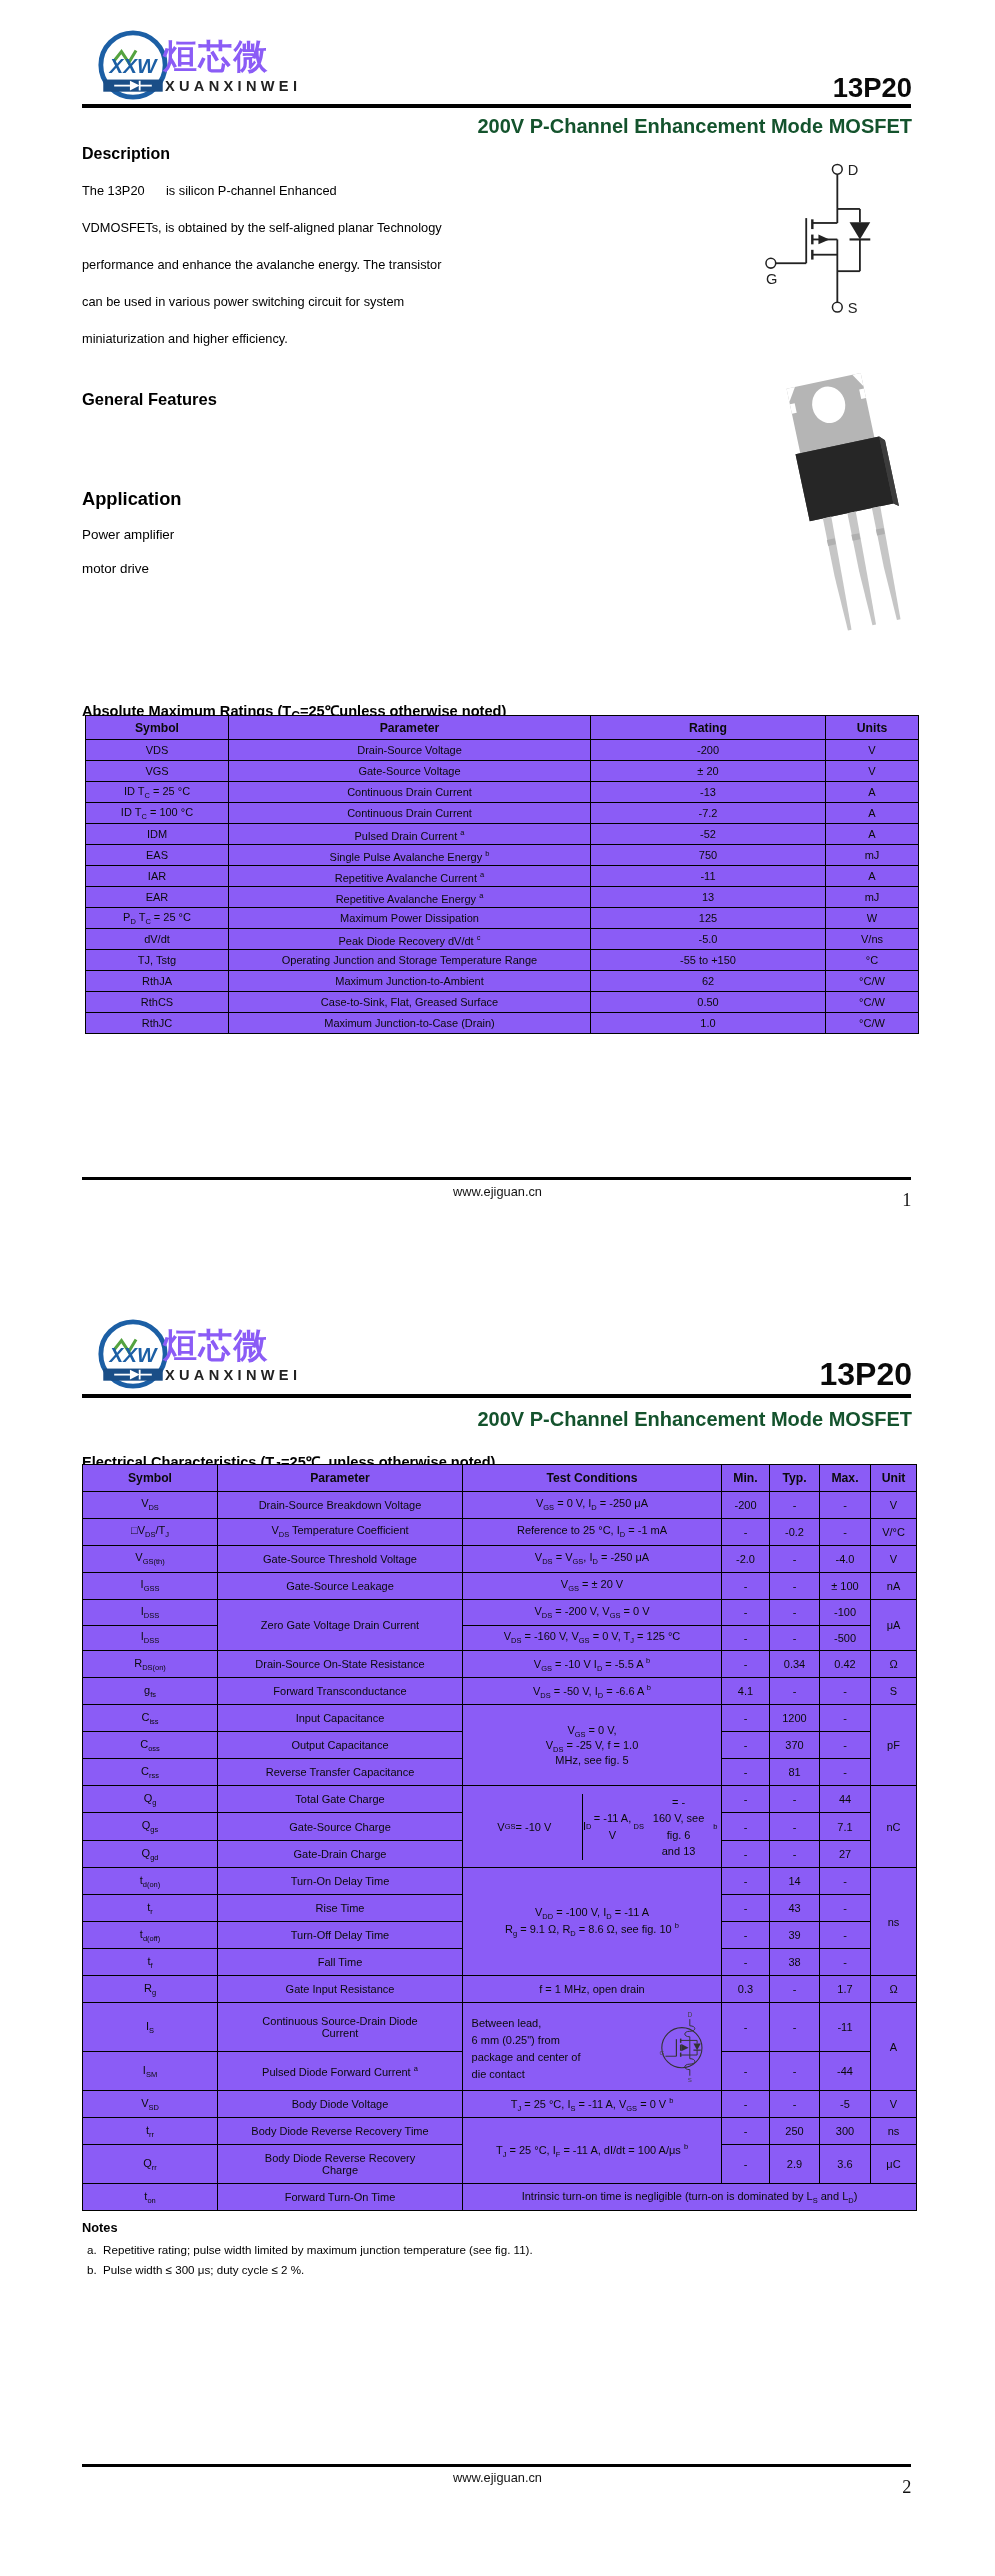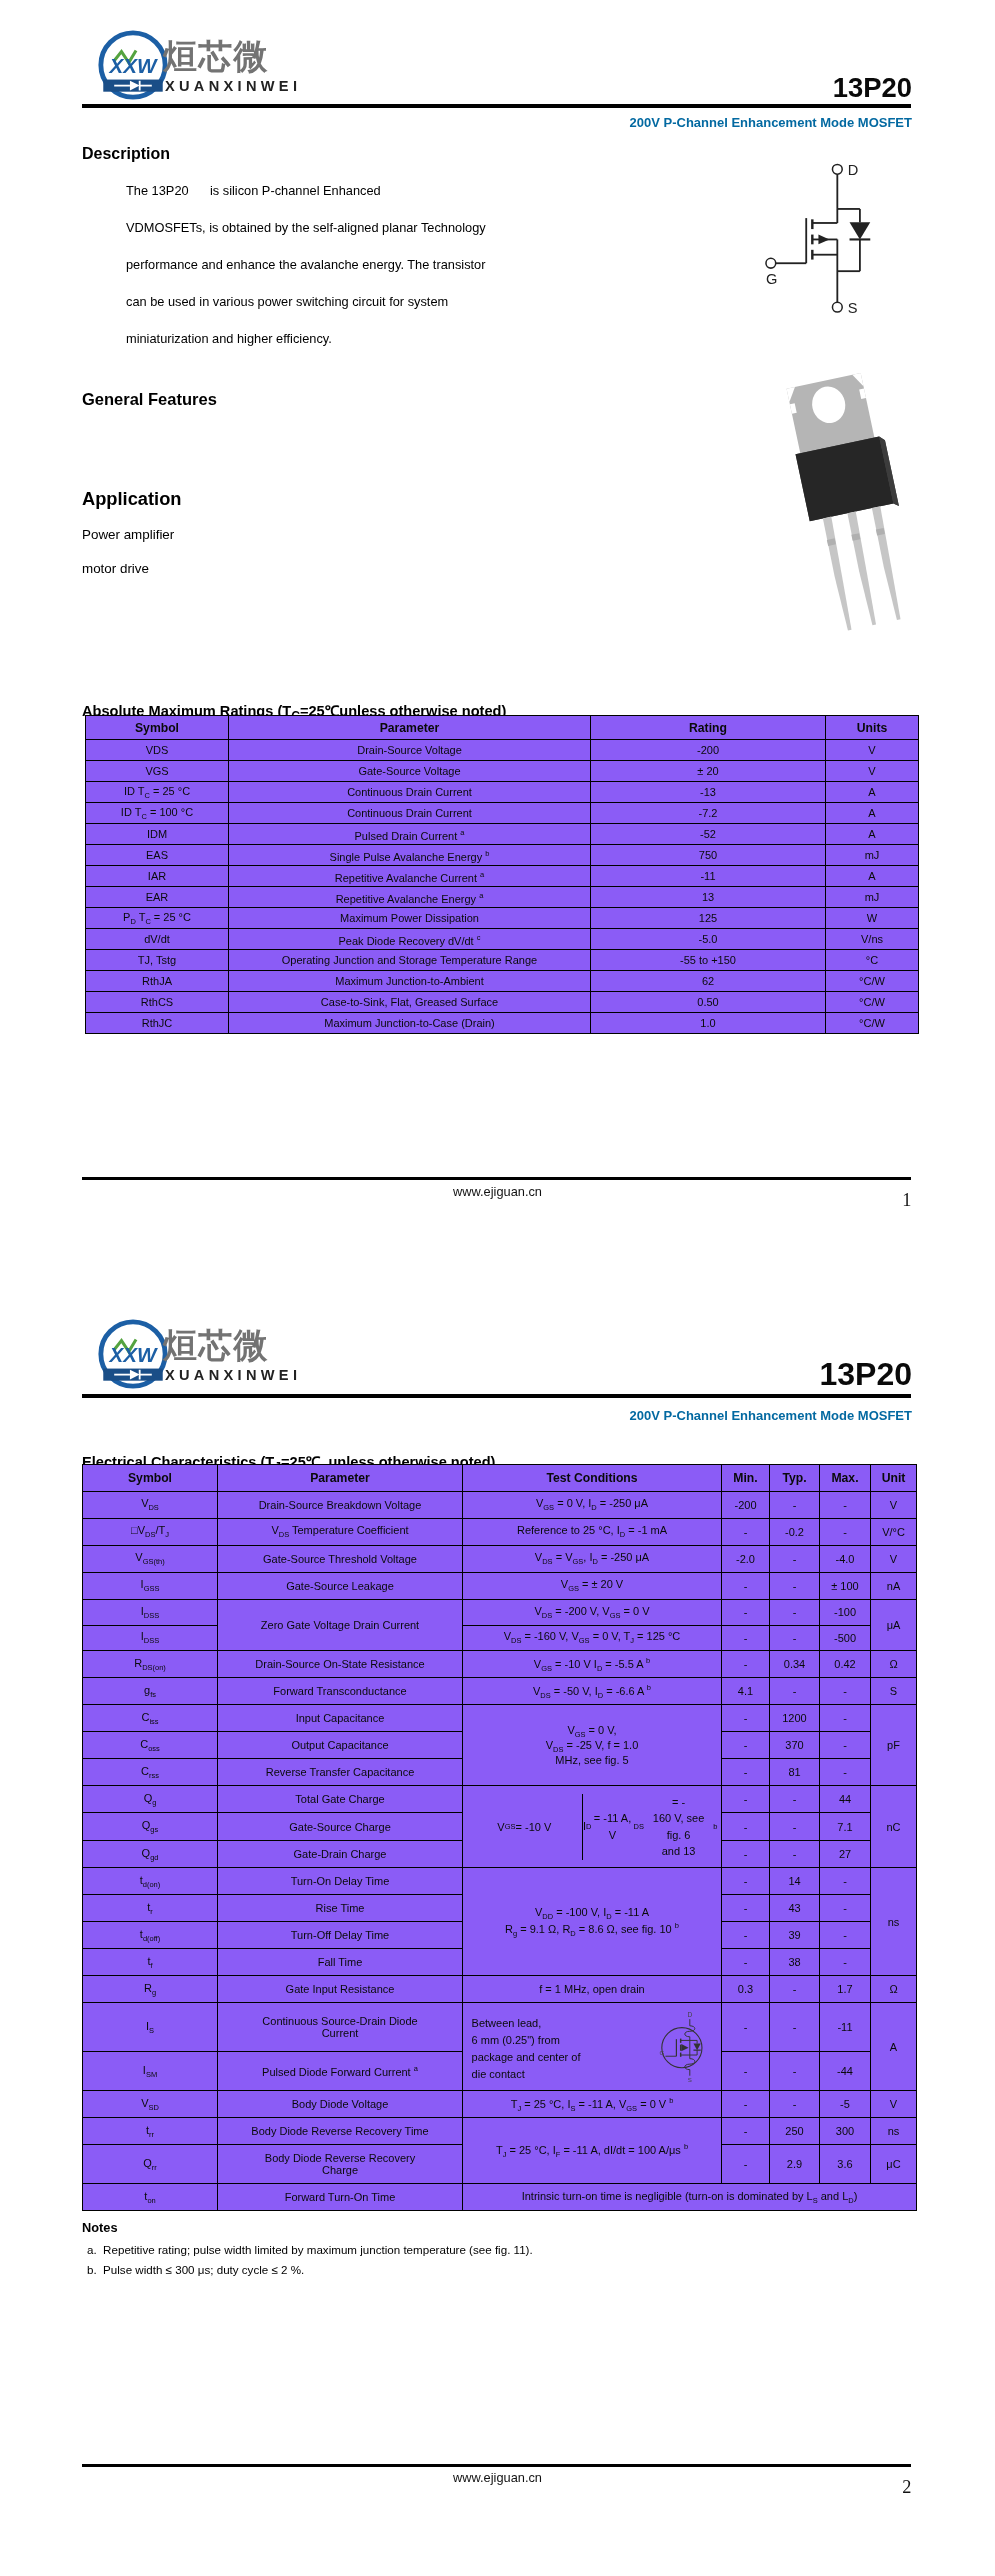--- a/index.html
+++ b/index.html
@@ -1,26 +1,26 @@
 <!DOCTYPE html>
 <html style="font-size:9.8px"><head>
 <meta charset="utf-8">
 <style>
   html,body{margin:0;padding:0;background:#ffffff;}
   body{width:995px;height:2576px;position:relative;font-family:"Liberation Sans",sans-serif;color:#000;}
   .abs{position:absolute;}
   .page{position:absolute;left:0;width:995px;height:1288px;background:#fff;}
   
-  .brand-cn{font-size:34px;font-weight:bold;letter-spacing:1.2px;color:#737373;}
+  .brand-cn{font-size:34px;font-weight:bold;letter-spacing:1.2px;color:#8b5cf6;}
   .brand-en{font-size:14.6px;font-weight:600;letter-spacing:4.3px;color:#222;}
   .part-no{width:241px;text-align:right;font-weight:bold;color:#0a0a0a;}
   .part-no.p1{font-size:27.4px;}
   .part-no.p2{font-size:32px;}
   .rule{background:#000;}
-  .subtitle{width:485px;text-align:right;font-size:13px;font-weight:bold;color:#0369a1;}
+  .subtitle{width:485px;text-align:right;font-size:20px;font-weight:bold;color:#14532d;}
   .h-desc{font-size:16px;font-weight:bold;}
   .h-feat{font-size:16.5px;font-weight:bold;}
   .h-app{font-size:18.3px;font-weight:bold;}
   .body-line{font-size:12.8px;white-space:pre-wrap;height:37px;}
   .feat-line{font-size:13.4px;white-space:pre-wrap;height:34px;}
   .app-line{font-size:13.4px;white-space:pre-wrap;height:34px;}
   .tbl-title{font-size:14.6px;font-weight:bold;margin-top:12px;}
   
   table.dt{border-collapse:collapse;table-layout:fixed;border:1.8px solid #000;background:#8b5cf6;}
   table.dt th,table.dt td{border:1.2px solid #000;text-align:center;vertical-align:middle;padding:0.6px 3.7px;font-size:11px;color:#0a0a0a;overflow:hidden;}
@@ -62,21 +62,21 @@
     <line x1="72" y1="96" x2="92" y2="96" stroke="#ffffff" stroke-width="3"></line>
   </svg>
   <div class="abs brand-cn" style="left:163px;top:34px;">烜芯微</div>
   <div class="abs brand-en" style="left:165px;top:78px;">XUANXINWEI</div>
 
   <div class="abs part-no p1" style="left:671px;top:72px;">13P20</div>
   <div class="abs rule" style="left:82px;top:104px;width:829px;height:3.7px;"></div>
   <div class="abs subtitle" style="left:427px;top:115px;">200V P-Channel Enhancement Mode MOSFET</div>
 
   <div class="abs h-desc" style="left:82px;top:145px;">Description</div>
-  <div class="abs" style="left:82px;top:183px;width:500px;margin-left:44px;">
+  <div class="abs" style="left:82px;top:183px;width:500px;">
       <div class="body-line">The 13P20      is silicon P-channel Enhanced</div>
       <div class="body-line">VDMOSFETs, is obtained by the self-aligned planar Technology</div>
       <div class="body-line">performance and enhance the avalanche energy. The transistor</div>
       <div class="body-line">can be used in various power switching circuit for system</div>
       <div class="body-line">miniaturization and higher efficiency.</div>
     </div>
 
   <div class="abs h-feat" style="left:82px;top:390px;">General Features</div>
 
   <div class="abs h-app" style="left:82px;top:488px;">Application</div>

